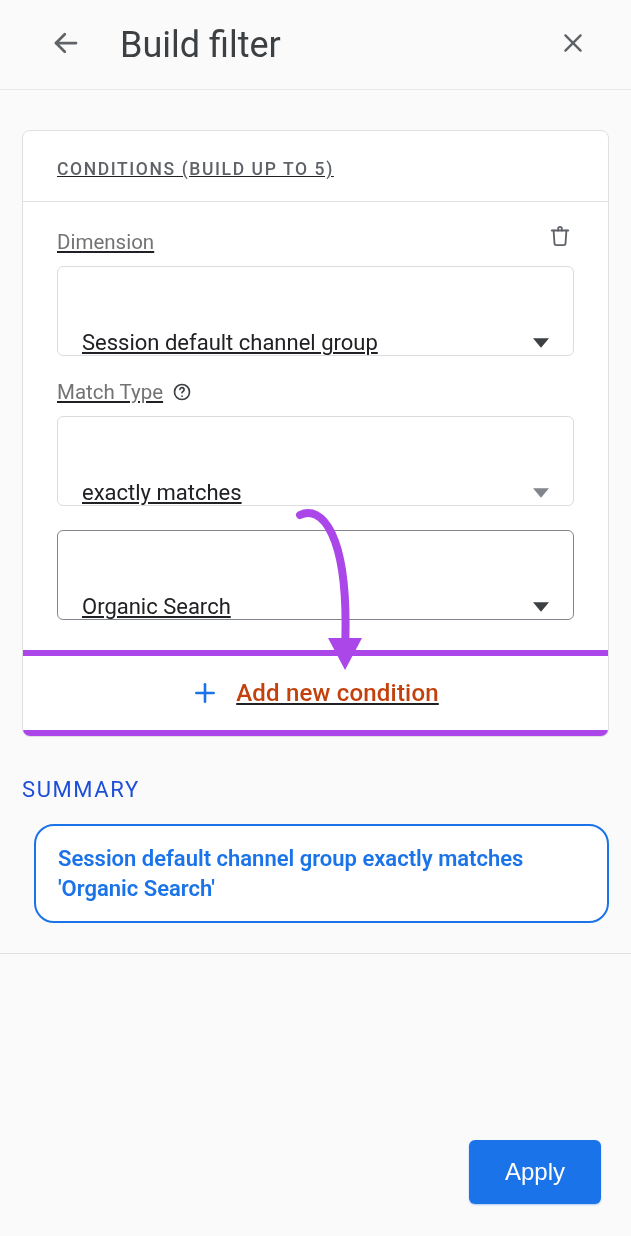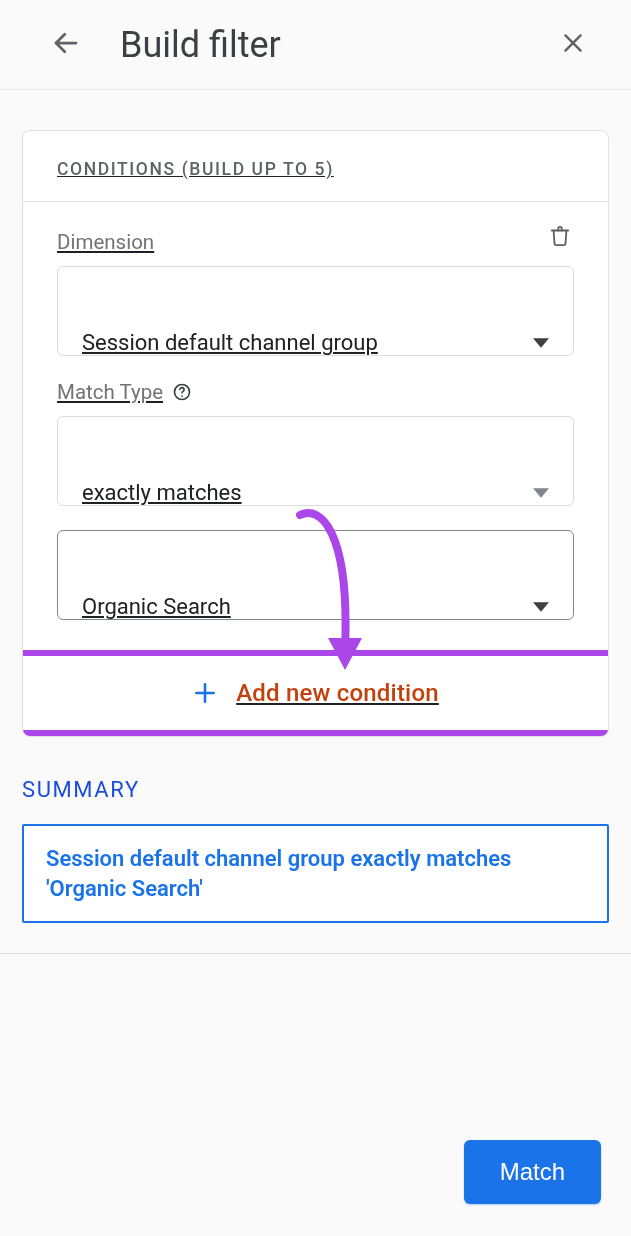--- a/index.html
+++ b/index.html
@@ -36,21 +36,21 @@
 
     
     .add-row-wrap { border: 6px solid #ab47e8; border-radius: 2px; background: #fff; margin: 0 -6px; }
     .add-row { display: flex; align-items: center; justify-content: center; height: 74px; background: #fff; cursor: pointer; }
     .add-row .plus { color: #1a73e8; margin-right: 18px; display: inline-flex; }
     .add-row .text { color: #c2410c; font-size: 24px; font-weight: 500; letter-spacing: .2px; }
 
     
     .summary-wrap { padding: 0 22px; margin-top: 40px; }
     .summary-label { color: #1d4ed8; font-size: 22px; letter-spacing: 1.6px; text-transform: uppercase; margin-bottom: 22px; }
-    .summary-chip { border: 2px solid #1a73e8; border-radius: 2px; padding: 18px 22px; background: #fff; }
+    .summary-chip { border: 2px solid #1a73e8; border-radius: 20px; padding: 18px 22px; background: #fff; margin-left: 12px; }
     .summary-text { color: #1a73e8; font-size: 22px; font-weight: 600; line-height: 1.35; }
 
     .divider { height: 1px; background: #e0e0e0; margin-top: 30px; }
 
     
     .apply-wrap { position: absolute; right: 30px; bottom: 32px; }
     .apply-btn { background: #1a73e8; color: #fff; border: none; border-radius: 6px; font-size: 24px; font-weight: 500; padding: 18px 36px; cursor: pointer; box-shadow: 0 1px 2px rgba(26,115,232,.35); }
 
     
     .annotation-arrow { position: absolute; pointer-events: none; }
@@ -160,21 +160,21 @@
     <div class="summary-label">Summary</div>
     <div class="summary-chip">
       <div class="summary-text">Session default channel group exactly matches 'Organic Search'</div>
     </div>
   </div>
 
   <div class="divider"></div>
 
   <div class="apply-wrap">
     <button class="apply-btn">
-      <span>Match</span>
+      <span>Apply</span>
     </button>
   </div>
 
   <div class="annotation-arrow pos">
     <svg width="110" height="180" viewBox="0 0 110 180">
       <defs>
         <marker id="arrowhead" markerWidth="10" markerHeight="10" refX="5" refY="5" orient="auto">
           <polygon points="0,0 10,5 0,10" fill="#ab47e8"></polygon>
         </marker>
       </defs>

